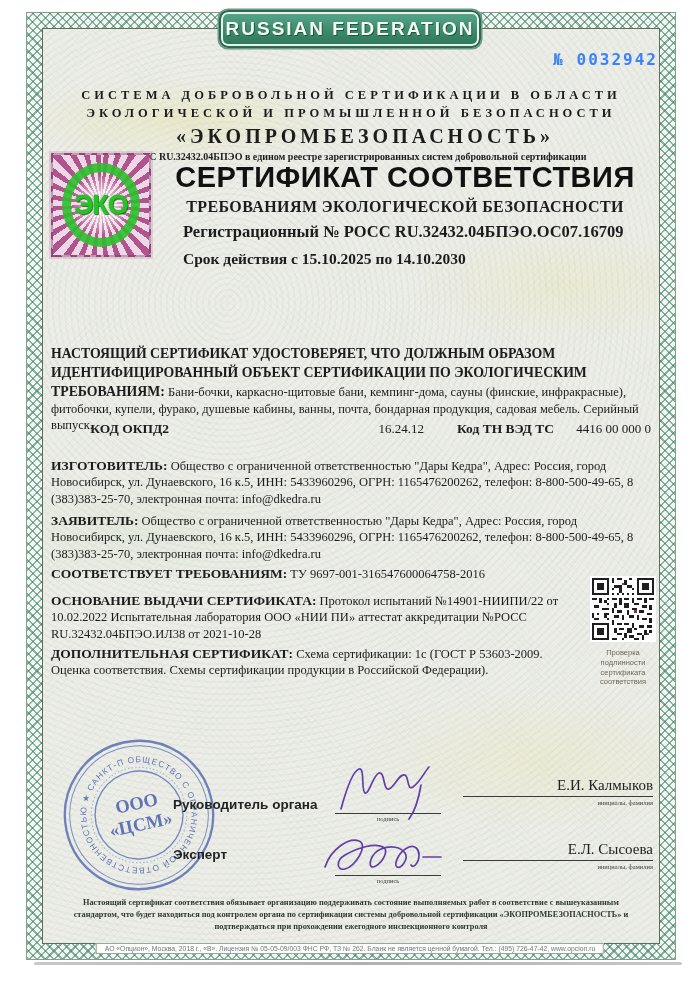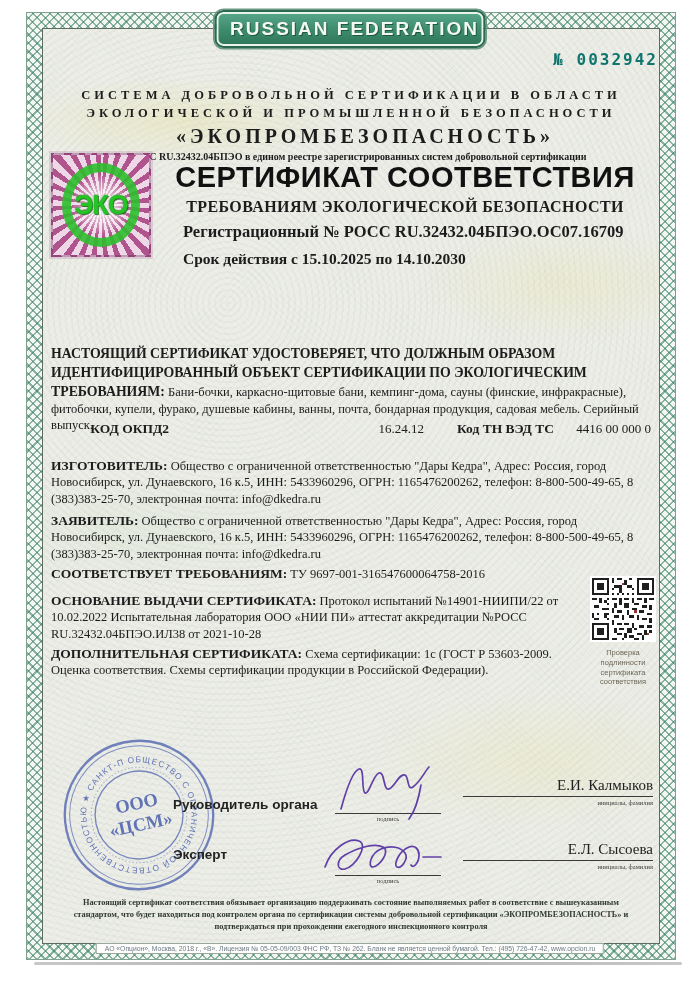--- a/index.html
+++ b/index.html
@@ -23,27 +23,27 @@
       repeating-linear-gradient(45deg, rgba(150,165,150,.06) 0 1px, transparent 1px 5px),
       repeating-linear-gradient(-45deg, rgba(150,165,150,.06) 0 1px, transparent 1px 5px);}
   .content{position:absolute;inset:0;}
   .abs{position:absolute;}
   
   .banner{position:absolute;top:10px;left:50%;transform:translateX(-50%);
     width:258px;height:34px;border-radius:9px;z-index:5;
     background:linear-gradient(#5aa88c,#3c8a6c 55%,#2e7659);
     border:2px solid #2a6a50;
     box-shadow:inset 0 0 0 2px #e9f2ec, 0 0 0 1.5px #6d9883;
-    display:flex;align-items:center;justify-content:center;padding-left:9px;}
+    display:flex;align-items:center;justify-content:center;}
   .banner span{font-family:"Liberation Sans",sans-serif;font-weight:bold;font-size:19px;
     letter-spacing:2px;color:#f4f8f3;text-shadow:1px 1px 0 #1d5740;}
   
   .serial{position:absolute;top:50px;right:42px;z-index:4;
     font-family:"DejaVu Sans Mono",monospace;font-size:16px;letter-spacing:2px;
-    color:#0f766e;font-weight:bold;}
+    color:#3b82f6;font-weight:bold;}
   
   .hdr{left:0;right:0;top:57px;text-align:center;}
   .hdr .l1{font-weight:bold;font-size:12.5px;letter-spacing:4px;line-height:1.45;}
   .hdr .sys{font-weight:bold;font-size:20px;letter-spacing:4px;margin-top:3px;padding-left:28px;}
   .hdr .note{font-weight:bold;font-size:10px;margin-top:3px;letter-spacing:0;}
   
   .logo{left:8px;top:124px;width:96px;height:100px;
     background:
       radial-gradient(circle at 50% 50%, rgba(255,255,255,.85) 0 10%, rgba(255,255,255,0) 45%),
       repeating-conic-gradient(from 3deg, #b0548e 0 6deg, #eed7e6 6deg 13deg);
@@ -149,21 +149,21 @@
 
         <p class="abs para" style="top:470px"><b class="lbl">ЗАЯВИТЕЛЬ:</b>
           <span>Общество с ограниченной ответственностью "Дары Кедра", Адрес: Россия, город Новосибирск, ул. Дунаевского, 16 к.5, ИНН: 5433960296, ОГРН: 1165476200262, телефон: 8-800-500-49-65, 8 (383)383-25-70, электронная почта: info@dkedra.ru</span></p>
 
         <p class="abs para" style="top:523px"><b class="lbl">СООТВЕТСТВУЕТ ТРЕБОВАНИЯМ:</b>
           <span>ТУ 9697-001-316547600064758-2016</span></p>
 
         <p class="abs para pr-qr" style="top:550px"><b class="lbl">ОСНОВАНИЕ ВЫДАЧИ СЕРТИФИКАТА:</b>
           <span>Протокол испытаний №14901-НИИПИ/22 от 10.02.2022 Испытательная лаборатория ООО «НИИ ПИ» аттестат аккредитации №РОСС RU.32432.04БПЭО.ИЛ38 от 2021-10-28</span></p>
 
-        <p class="abs para pr-qr" style="top:603px"><b class="lbl">ДОПОЛНИТЕЛЬНАЯ СЕРТИФИКАТА:</b>
+        <p class="abs para pr-qr" style="top:603px"><b class="lbl">ДОПОЛНИТЕЛЬНАЯ СЕРТИФИКАТ:</b>
           <span>Схема сертификации: 1с (ГОСТ Р 53603-2009. Оценка соответствия. Схемы сертификации продукции в Российской Федерации).</span></p>
 
         <div class="abs qrbox">
           <svg viewBox="0 0 25 25" shape-rendering="crispEdges">
             <g fill="#1e1e1e">
               <path d="M0 0h7v7H0z"></path>
                 <path d="M1 1h5v5H1z" fill="#fff"></path>
                 <path d="M2 2h3v3H2z"></path>
               <path d="M18 0h7v7h-7z"></path>
                 <path d="M19 1h5v5h-5z" fill="#fff"></path>

